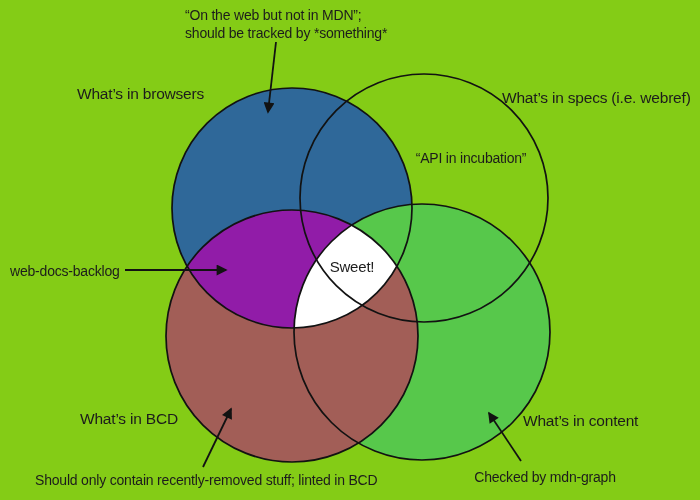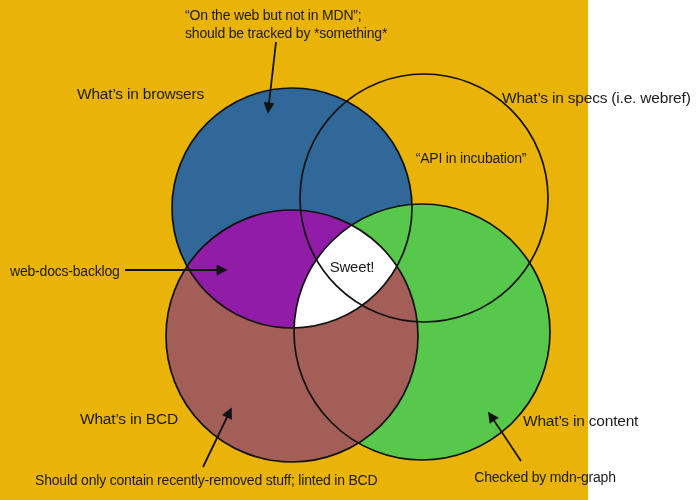--- a/index.html
+++ b/index.html
@@ -6,23 +6,23 @@
     margin: 0;
     padding: 0;
     background: #ffffff;
     width: 700px;
     height: 500px;
     overflow: hidden;
     font-family: "Liberation Sans", sans-serif;
   }
   #stage {
     position: relative;
-    width: 588px;
+    width: 700px;
     height: 500px;
-    background: #eab308;
+    background: #84cc16;
   }
   svg { display: block; }
   text {
     font-family: "Liberation Sans", sans-serif;
     letter-spacing: -0.2px;
   }
   .title-label   { font-size: 15.5px; }
   .note-label    { font-size: 14px; }
   .center-label  { font-size: 15px; }
 </style>

